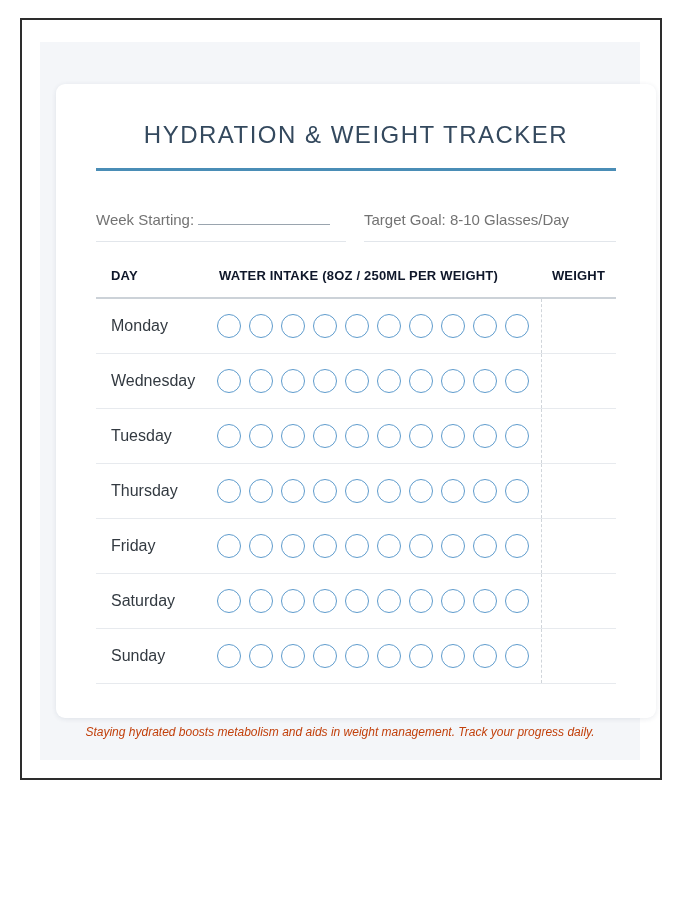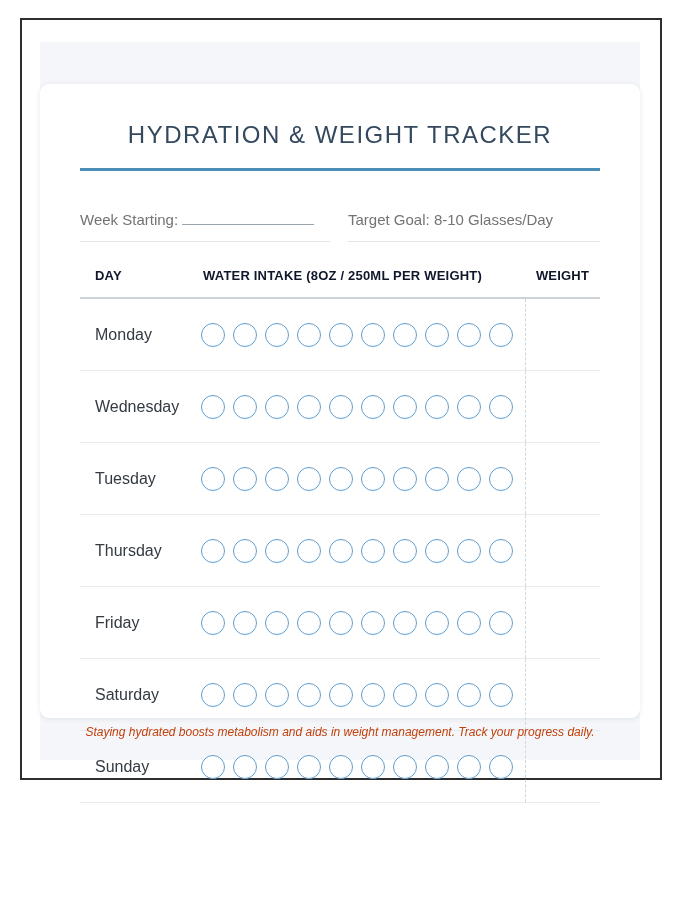--- a/index.html
+++ b/index.html
@@ -16,21 +16,21 @@
   }
   .page-border{
     position:absolute; left:20px; top:18px; width:642px; height:762px;
     border:2px solid #2d2d2d;
   }
   .sheet{
     position:absolute; left:40px; top:42px; width:600px; height:718px;
     background:var(--panel);
   }
   .card{
-    position:absolute; left:0; top:42px; width:600px; height:634px;
+    position:absolute; left:16px; top:42px; width:600px; height:634px;
     background:#ffffff; border-radius:9px;
     box-shadow:0 1px 5px rgba(40,60,90,0.10);
     padding:36px 40px 0 40px;
   }
   .doc-title{
     margin:0; font-size:24px; font-weight:400; letter-spacing:1.5px;
     color:var(--title); text-align:center; line-height:30px;
   }
   .divider{ height:3px; background:var(--accent); margin-top:18px; }
   .meta-row{
@@ -49,21 +49,21 @@
   .tracker-table{ margin-top:26px; }
   .thead{
     display:flex; align-items:flex-end; padding-bottom:14px;
     border-bottom:2px solid #ccd2d8;
     font-size:13px; font-weight:bold; color:#0f172a; letter-spacing:0.2px;
   }
   .col-day{ width:121px; padding-left:15px; }
   .col-water{ flex:1; padding-left:2px; }
   .col-weight{ width:75px; text-align:center; }
   .row{
-    display:flex; align-items:stretch; height:72px;
+    display:flex; align-items:stretch; height:55px;
     border-bottom:1px solid #e7eaee;
   }
   .cell-day{
     width:121px; padding-left:15px; display:flex; align-items:center;
     font-size:16px; color:#333a41;
   }
   .cell-water{ flex:1; display:flex; align-items:center; }
   .water-circle{
     width:24px; height:24px; border:1.5px solid var(--circle);
     border-radius:50%; margin-right:8px; flex:0 0 auto; background:#fff;

